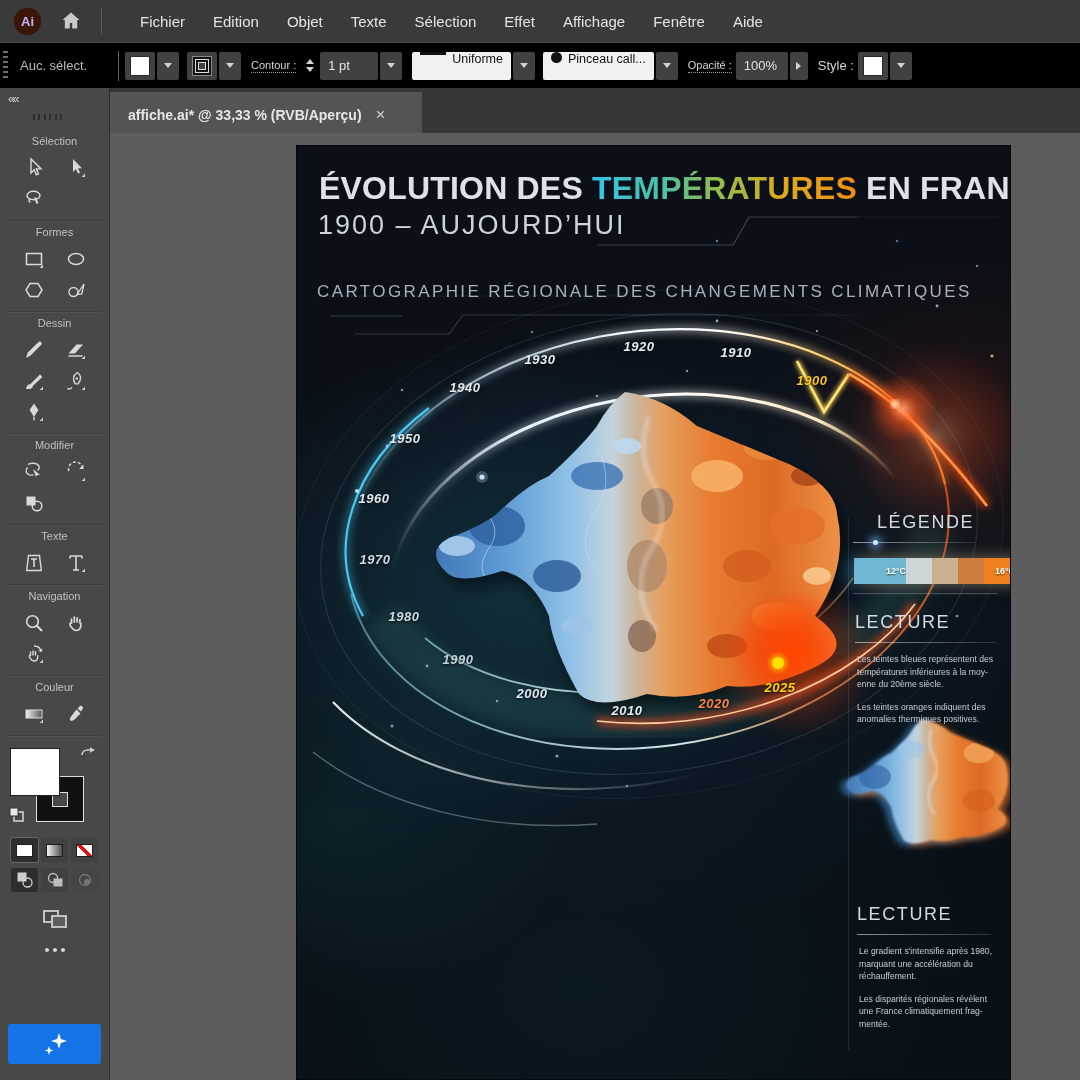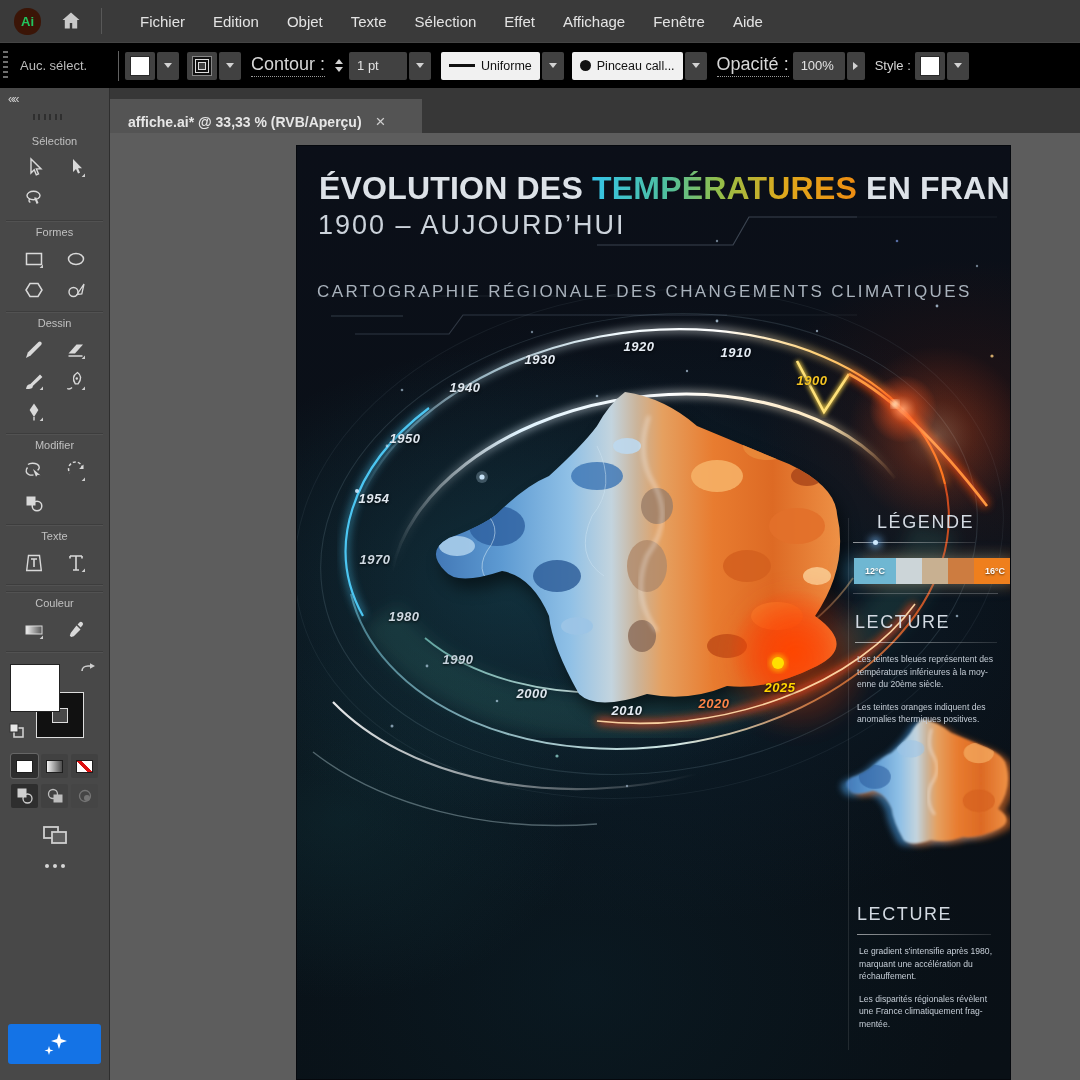--- a/index.html
+++ b/index.html
@@ -1,51 +1,51 @@
 <!DOCTYPE html>
 <html><head>
 <meta charset="utf-8">
 <style>
   html,body{margin:0;padding:0;background:#222;}
   *{box-sizing:border-box;font-family:"Liberation Sans",sans-serif;}
   .app{position:relative;width:1080px;height:1080px;overflow:hidden;background:#3a3a3a;}
 
   
   .menubar{position:absolute;left:0;top:0;width:1080px;height:42px;background:#3a3a3a;display:flex;align-items:center;}
-  .ai-logo{width:27px;height:27px;margin-left:14px;border-radius:13px;background:#3b1507;color:#22c55e;font-weight:bold;font-size:13px;display:flex;align-items:center;justify-content:center;}
+  .ai-logo{width:27px;height:27px;margin-left:14px;border-radius:13px;background:#3b1507;color:#c4b5fd;font-weight:bold;font-size:13px;display:flex;align-items:center;justify-content:center;}
   .home-ic{margin-left:18px;display:flex;align-items:center;}
   .mb-sep{width:1px;height:26px;background:#585858;margin:0 12px 0 18px;}
   .menu-items{display:flex;align-items:center;margin-left:12px;}
   .menu-item{color:#e3e3e3;font-size:15px;padding:0 14px;height:52px;display:flex;align-items:center;cursor:default;}
 
   
   .optionsbar{position:absolute;left:0;top:42px;width:1080px;height:46px;background:#000000;display:flex;align-items:center;border-top:1px solid #444;}
   .grip{width:5px;height:30px;margin-left:3px;background:repeating-linear-gradient(180deg,#6e6e6e 0 2px,transparent 2px 5px);}
   .ob-status{color:#bcbcbc;font-size:13px;margin-left:12px;width:92px;}
   .ob-sep{width:1px;height:30px;background:#616161;margin:0 6px;}
   .well{background:#414141;height:28px;display:flex;align-items:center;justify-content:center;border-radius:2px;}
   .chev-well{width:22px;height:28px;background:#414141;display:flex;align-items:center;justify-content:center;margin-left:2px;border-radius:2px;}
   .chev{width:0;height:0;border-left:4px solid transparent;border-right:4px solid transparent;border-top:5px solid #d2d2d2;}
   .fill-sw{width:20px;height:20px;background:#fff;border:1px solid #2a2a2a;}
   .stroke-sw{width:20px;height:20px;background:#111;border:1px solid #888;display:flex;align-items:center;justify-content:center;}
   .stroke-sw .hole{width:8px;height:8px;background:#414141;border:1px solid #ddd;outline:1px solid #ddd;outline-offset:2px;}
-  .ob-label{color:#d6d6d6;font-size:18px;margin:0 4px 0 10px;border-bottom:1px dotted #9a9a9a;padding-bottom:1px;}
+  .ob-label{color:#d6d6d6;font-size:11px;margin:0 4px 0 10px;border-bottom:1px dotted #9a9a9a;padding-bottom:1px;}
   .stepper{display:flex;flex-direction:column;justify-content:center;gap:3px;width:16px;align-items:center;margin:0 2px;}
   .st-up{width:0;height:0;border-left:4px solid transparent;border-right:4px solid transparent;border-bottom:5px solid #d2d2d2;}
   .st-dn{width:0;height:0;border-left:4px solid transparent;border-right:4px solid transparent;border-top:5px solid #d2d2d2;}
   .field{color:#e2e2e2;font-size:13px;padding:12px 8px;justify-content:flex-start;}
-  .white-ctrl{background:#f1f1f1;height:28px;display:flex;align-items:center;padding:0 8px;border-radius:2px;color:#111;font-size:12.5px;gap:6px;}
+  .white-ctrl{background:#f1f1f1;height:28px;display:flex;align-items:flex-start;padding:0 8px;border-radius:2px;color:#111;font-size:12.5px;gap:6px;}
   .line-glyph{width:26px;height:3px;background:#111;}
   .dot-glyph{width:11px;height:11px;border-radius:50%;background:#111;}
   .next-btn{width:18px;height:28px;background:#414141;display:flex;align-items:center;justify-content:center;margin-left:2px;border-radius:2px;}
   .next-tri{width:0;height:0;border-top:4px solid transparent;border-bottom:4px solid transparent;border-left:5px solid #d2d2d2;}
 
   
   .tabbar{position:absolute;left:110px;top:88px;width:970px;height:45px;background:#373737;}
-  .tab{position:absolute;left:0;top:11px;height:45px;width:312px;background:#545454;display:flex;align-items:center;padding:0 4px 0 18px;}
+  .tab{position:absolute;left:0;top:4px;height:45px;width:312px;background:#545454;display:flex;align-items:center;padding:0 4px 0 18px;}
   .tab-title{color:#e6e6e6;font-size:14px;font-weight:bold;white-space:nowrap;}
   .tab-close{color:#cfcfcf;font-size:17px;margin-left:14px;cursor:default;}
 
   
   .toolbar{position:absolute;left:0;top:88px;width:110px;height:992px;background:#484848;display:flex;flex-direction:column;border-right:1px solid #2e2e2e;}
   .tb-head{height:42px;position:relative;}
   .tb-collapse{position:absolute;left:8px;top:4px;color:#cfcfcf;font-size:12px;letter-spacing:-2px;}
   .tb-grip{position:absolute;left:33px;top:26px;width:32px;height:6px;background:repeating-linear-gradient(90deg,#2f2f2f 0 2px,transparent 2px 5.5px);}
   .tb-section{padding-top:5px;}
   .tb-label{color:#c0c0c0;font-size:11px;text-align:center;height:17px;}
@@ -326,20 +326,45 @@
             </div>
             <div class="tool">
               <svg width="24" height="24" viewBox="0 0 24 24">
                 <path d="M6 5h12M12 5v14M9 19h6M6 5v2.5M18 5v2.5" stroke="#d9d9d9" stroke-width="1.6" fill="none"></path>
                 <path d="M21 21v-3.4L17.6 21z" fill="#cfcfcf"></path>
               </svg>
             </div>
           </div>
         </div>
         <div class="tb-div"></div>
+        <div class="tb-section">
+          <div class="tb-label">Navigation</div>
+          <div class="tb-grid">
+            <div class="tool">
+              <svg width="24" height="24" viewBox="0 0 24 24">
+                <circle cx="10.5" cy="10.5" r="5.8" stroke="#d9d9d9" fill="none" stroke-width="1.6"></circle>
+                <path d="M14.8 14.8L20 20" stroke="#d9d9d9" stroke-width="2"></path>
+              </svg>
+            </div>
+            <div class="tool">
+              <svg width="24" height="24" viewBox="0 0 24 24">
+                <path d="M7.5 12V8.2M10.3 11V6.2M13.1 11V6.8M15.9 12V8.6" stroke="#d9d9d9" stroke-width="1.7" stroke-linecap="round" fill="none"></path>
+                <path d="M7.5 11.5c-1.8.4-2 2-1 3.4 1.6 2.3 2.6 4.6 5.7 4.6 3.4 0 4.9-2.1 4.7-7.1" stroke="#d9d9d9" fill="none" stroke-width="1.7" stroke-linecap="round"></path>
+              </svg>
+            </div>
+            <div class="tool">
+              <svg width="24" height="24" viewBox="0 0 24 24">
+                <path d="M12 4a7.5 7.5 0 017.3 5.6" stroke="#d9d9d9" fill="none" stroke-width="1.4"></path>
+                <path d="M20.5 6.5l-.8 3.6-3.4-1.4z" fill="#d9d9d9"></path>
+                <path d="M8.5 13.5V10M11 13V9M13.5 13V9.6M8.5 13c-1.4.4-1.5 1.6-.7 2.7 1.2 1.8 2 3.3 4.3 3.3 2.6 0 3.8-1.6 3.6-5.3" stroke="#d9d9d9" fill="none" stroke-width="1.4" stroke-linecap="round"></path>
+                <path d="M21 21v-3.4L17.6 21z" fill="#cfcfcf"></path>
+              </svg>
+            </div>
+          </div>
+        </div>
         <div class="tb-div"></div>
         <div class="tb-section">
           <div class="tb-label">Couleur</div>
           <div class="tb-grid">
             <div class="tool">
               <svg width="24" height="24" viewBox="0 0 24 24">
                 <defs>
                   <linearGradient id="tg" x1="0" y1="0" x2="1" y2="0">
                     <stop offset="0" stop-color="#f2f2f2"></stop>
                     <stop offset="1" stop-color="#555"></stop>
@@ -622,37 +647,37 @@
       <div class="p-sub">1900 – AUJOURD’HUI</div>
       <div class="p-tag">CARTOGRAPHIE RÉGIONALE DES CHANGEMENTS CLIMATIQUES</div>
 
       <div id="years">
           <span class="year" style="left: 243px; top: 213px; color: rgb(230, 237, 245);">1930</span>
           <span class="year" style="left: 342px; top: 200px; color: rgb(230, 237, 245);">1920</span>
           <span class="year" style="left: 439px; top: 206px; color: rgb(230, 237, 245);">1910</span>
           <span class="year" style="left: 515px; top: 234px; color: rgb(246, 197, 35);">1900</span>
           <span class="year" style="left: 168px; top: 241px; color: rgb(223, 231, 239);">1940</span>
           <span class="year" style="left: 108px; top: 292px; color: rgb(223, 231, 239);">1950</span>
-          <span class="year" style="left: 77px; top: 352px; color: rgb(223, 231, 239);">1954</span>
+          <span class="year" style="left: 77px; top: 352px; color: rgb(223, 231, 239);">1960</span>
           <span class="year" style="left: 78px; top: 413px; color: rgb(207, 217, 226);">1970</span>
           <span class="year" style="left: 107px; top: 470px; color: rgb(207, 217, 226);">1980</span>
           <span class="year" style="left: 161px; top: 513px; color: rgb(197, 210, 220);">1990</span>
           <span class="year" style="left: 235px; top: 547px; color: rgb(223, 231, 239);">2000</span>
           <span class="year" style="left: 330px; top: 564px; color: rgb(230, 237, 245);">2010</span>
           <span class="year" style="left: 417px; top: 557px; color: rgb(255, 132, 72);">2020</span>
           <span class="year" style="left: 483px; top: 541px; color: rgb(255, 212, 0);">2025</span>
         </div>
 
       <div class="panel-rule"></div>
 
       <div class="p-h" style="left:580px;top:366px">LÉGENDE</div>
       <div class="p-hline" style="left:556px;top:396px;width:122px"></div>
       <div class="glowdot" style="left:576px;top:394px"></div>
       <div class="legend-bar" id="legend-bar">
-          <div class="sw" style="width: 42px; background: rgb(111, 183, 210);">
+          <div class="sw" style="width: 52px; background: rgb(111, 183, 210); justify-content: flex-end;">
             <span>12°C</span>
           </div>
           <div class="sw" style="width: 26px; background: rgb(204, 213, 216);"></div>
           <div class="sw" style="width: 26px; background: rgb(200, 176, 145);"></div>
           <div class="sw" style="width: 26px; background: rgb(205, 124, 64);"></div>
           <div class="sw" style="width: 42px; background: rgb(239, 127, 29);">
             <span>16°C</span>
           </div>
         </div>
       <div class="thinline" style="left:556px;top:447px;width:145px"></div>

